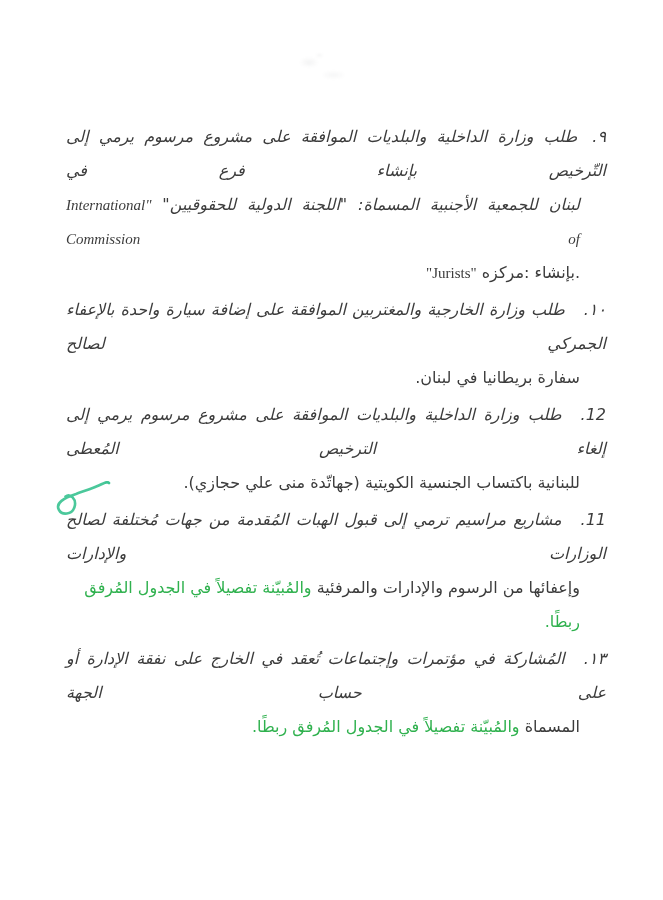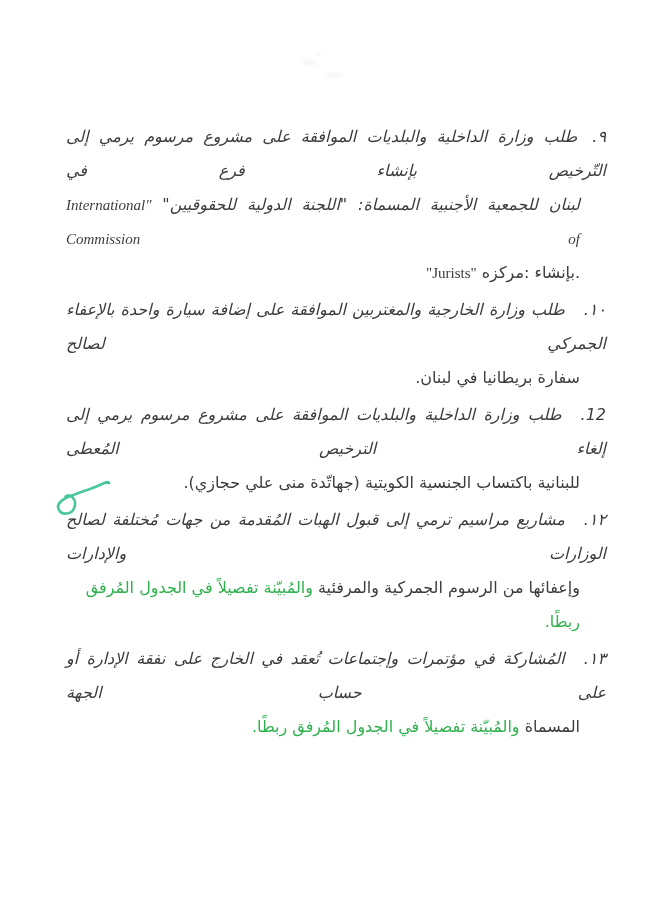--- a/index.html
+++ b/index.html
@@ -68,22 +68,22 @@
       </div>
       <div class="item">
         <div class="line just"><span class="num">١٠.</span><span class="seg ink">طلب وزارة الخارجية والمغتربين الموافقة على إضافة سيارة واحدة بالإعفاء الجمركي لصالح</span></div>
         <div class="line rightal indent"><span class="seg ink">سفارة بريطانيا في لبنان.</span></div>
       </div>
       <div class="item">
         <div class="line just"><span class="num">12.</span><span class="seg ink">طلب وزارة الداخلية والبلديات الموافقة على مشروع مرسوم يرمي إلى إلغاء الترخيص المُعطى</span></div>
         <div class="line rightal indent"><span class="seg ink">للبنانية باكتساب الجنسية الكويتية (جهاتّدة منى علي حجازي).</span></div>
       </div>
       <div class="item">
-        <div class="line just"><span class="num">١٢.</span><span class="seg ink">مشاريع مراسيم ترمي إلى قبول الهبات المُقدمة من جهات مُختلفة لصالح الوزارات والإدارات</span></div>
-        <div class="line rightal indent"><span class="seg ink">وإعفائها من الرسوم الجمركية والمرفئية </span><span class="seg green">والمُبيّنة تفصيلاً في الجدول المُرفق ربطًا.</span></div>
+        <div class="line just"><span class="num">11.</span><span class="seg ink">مشاريع مراسيم ترمي إلى قبول الهبات المُقدمة من جهات مُختلفة لصالح الوزارات والإدارات</span></div>
+        <div class="line rightal indent"><span class="seg ink">وإعفائها من الرسوم والإدارات والمرفئية </span><span class="seg green">والمُبيّنة تفصيلاً في الجدول المُرفق ربطًا.</span></div>
       </div>
       <div class="item">
         <div class="line just"><span class="num">١٣.</span><span class="seg ink">المُشاركة في مؤتمرات وإجتماعات تُعقد في الخارج على نفقة الإدارة أو على حساب الجهة</span></div>
         <div class="line rightal indent"><span class="seg ink">المسماة </span><span class="seg green">والمُبيّنة تفصيلاً في الجدول المُرفق ربطًا.</span></div>
       </div>
     </div>
 
   <svg class="pen-mark" width="62" height="44" viewBox="0 0 62 44" fill="none" xmlns="http://www.w3.org/2000/svg">
     <path d="M57,7 C55.5,5.5 53,6.5 50,8
              C42,12 32,15 24,18

